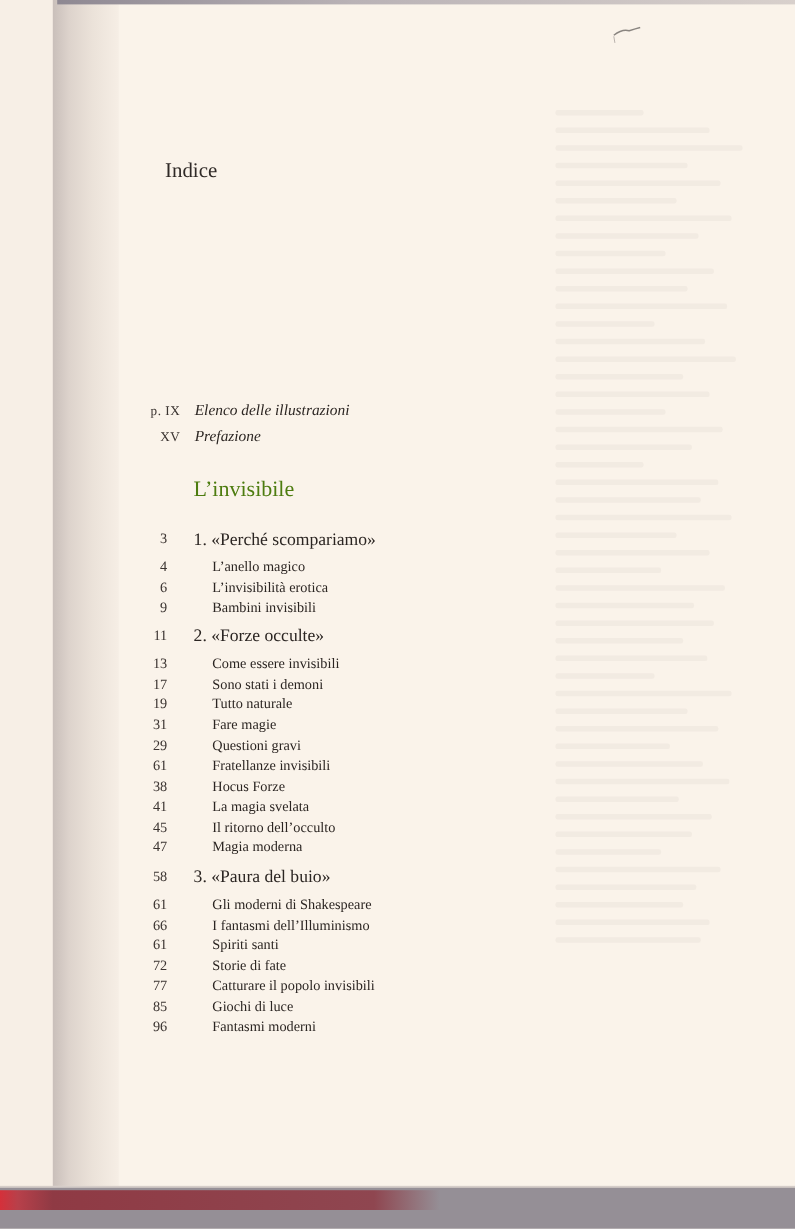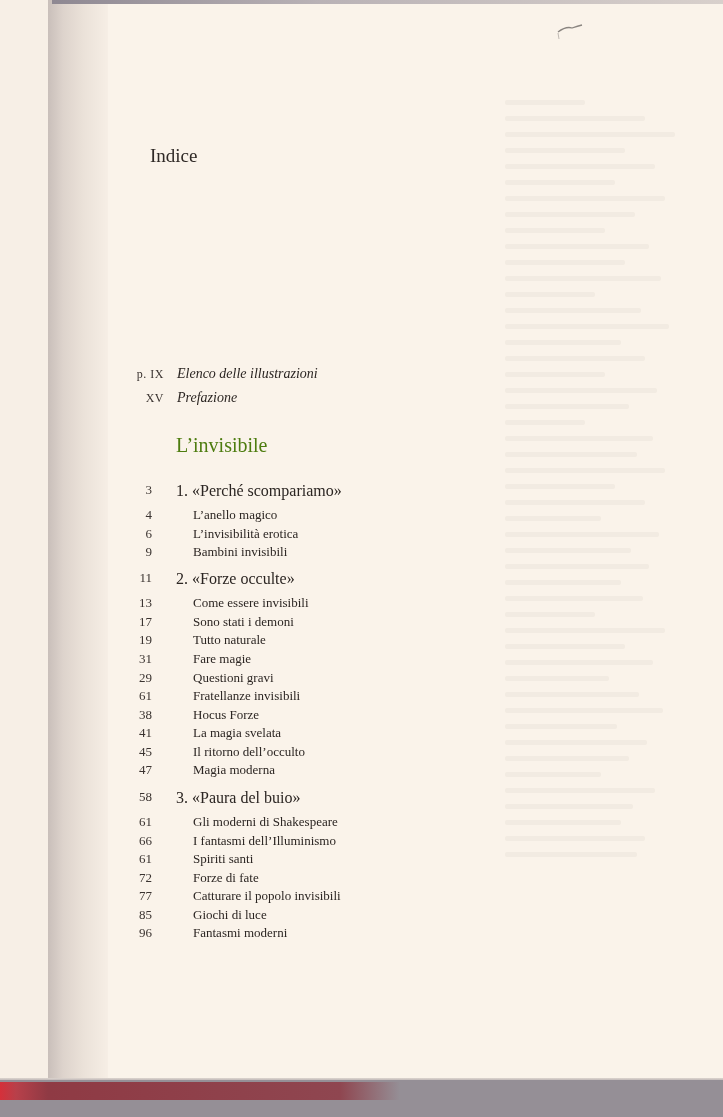--- a/index.html
+++ b/index.html
@@ -231,21 +231,21 @@
   <div class="row section" style="top:833px;">
     <span class="num">66</span>
     <span class="lbl">I fantasmi dell’Illuminismo</span>
   </div>
   <div class="row section" style="top:851px;">
     <span class="num">61</span>
     <span class="lbl">Spiriti santi</span>
   </div>
   <div class="row section" style="top:870px;">
     <span class="num">72</span>
-    <span class="lbl">Forze di fate</span>
+    <span class="lbl">Storie di fate</span>
   </div>
   <div class="row section" style="top:888px;">
     <span class="num">77</span>
     <span class="lbl">Catturare il popolo invisibili</span>
   </div>
   <div class="row section" style="top:907px;">
     <span class="num">85</span>
     <span class="lbl">Giochi di luce</span>
   </div>
   <div class="row section" style="top:925px;">

